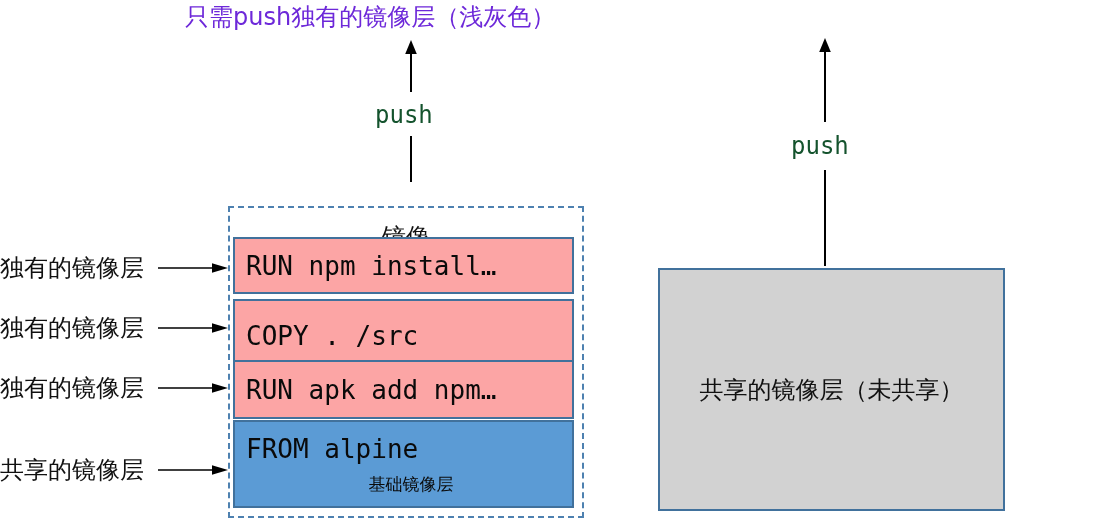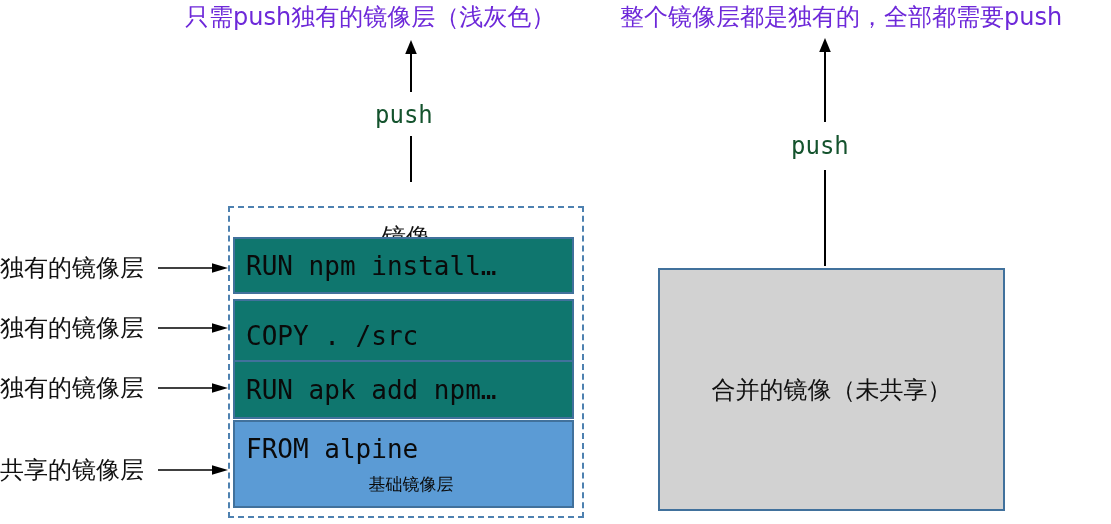--- a/index.html
+++ b/index.html
@@ -14,21 +14,21 @@
   .dashed-box{
     left:228px;top:206px;width:356px;height:312px;box-sizing:border-box;
     border:2px dashed #4E81B0;
   }
   .image-title{
     left:406px;top:190px;transform:translateX(-50%);
     background:#fff;padding:0 14px;font-size:24px;line-height:30px;white-space:nowrap;margin-top:32px;
   }
   .layer{
     left:233px;width:341px;box-sizing:border-box;
-    background:#0f766e;border:2px solid #41719C;
+    background:#fca5a5;border:2px solid #41719C;
     display:flex;align-items:center;
     font-family:"DejaVu Sans Mono","Liberation Mono",monospace;font-size:26px;color:#0a0a0a;
     padding-left:11px;white-space:nowrap;
   }
   .layer.shared{
     background:#5B9BD5;display:block;padding:12px 0 12px 11px;
   }
   .layer.shared .code{font-family:"DejaVu Sans Mono","Liberation Mono",monospace;font-size:26px;line-height:30px;display:block;}
   .layer.shared .sub{
     font-family:"DejaVu Sans","Liberation Sans",sans-serif;font-size:17px;line-height:28px;
@@ -44,21 +44,20 @@
     display:flex;align-items:center;justify-content:center;
     font-size:24px;white-space:nowrap;
   }
 </style>
 </head>
 <body>
 
 <div class="canvas">
 
   <div class="abs heading" style="left:185px;top:2px;">只需push独有的镜像层（浅灰色）</div>
-  <div class="abs heading" style="left:620px;top:2px;">整个镜像层都是独有的，全部都需要push</div>
 
   <svg class="abs" style="left:402px;top:40px;" width="18" height="52">
     <line x1="9" y1="52" x2="9" y2="12" stroke="#000" stroke-width="2"></line>
     <polygon points="9,0 3.2,14 14.8,14" fill="#000"></polygon>
   </svg>
   <div class="abs push-label" style="left:375px;top:100px;">push</div>
   <div class="abs vline" style="left:410px;top:136px;height:46px;"></div>
 
   <div class="abs dashed-box"></div>
   <div class="abs image-title">镜像</div>
@@ -100,21 +99,21 @@
   </div>
   <div class="abs row-label" style="top:454px;">
     <span>共享的镜像层</span>
     <svg width="70" height="14">
       <line x1="0" y1="7" x2="56" y2="7" stroke="#000" stroke-width="1.6"></line>
       <polygon points="70,7 54,2.2 54,11.8" fill="#000"></polygon>
     </svg>
   </div>
 
   <div class="abs merged-box">
-    <span>合并的镜像（未共享）</span>
+    <span>共享的镜像层（未共享）</span>
   </div>
 
   <svg class="abs" style="left:816px;top:38px;" width="18" height="84">
     <line x1="9" y1="84" x2="9" y2="12" stroke="#000" stroke-width="2"></line>
     <polygon points="9,0 3.2,14 14.8,14" fill="#000"></polygon>
   </svg>
   <div class="abs push-label" style="left:791px;top:131px;">push</div>
   <div class="abs vline" style="left:824px;top:170px;height:96px;"></div>
 
 </div>

